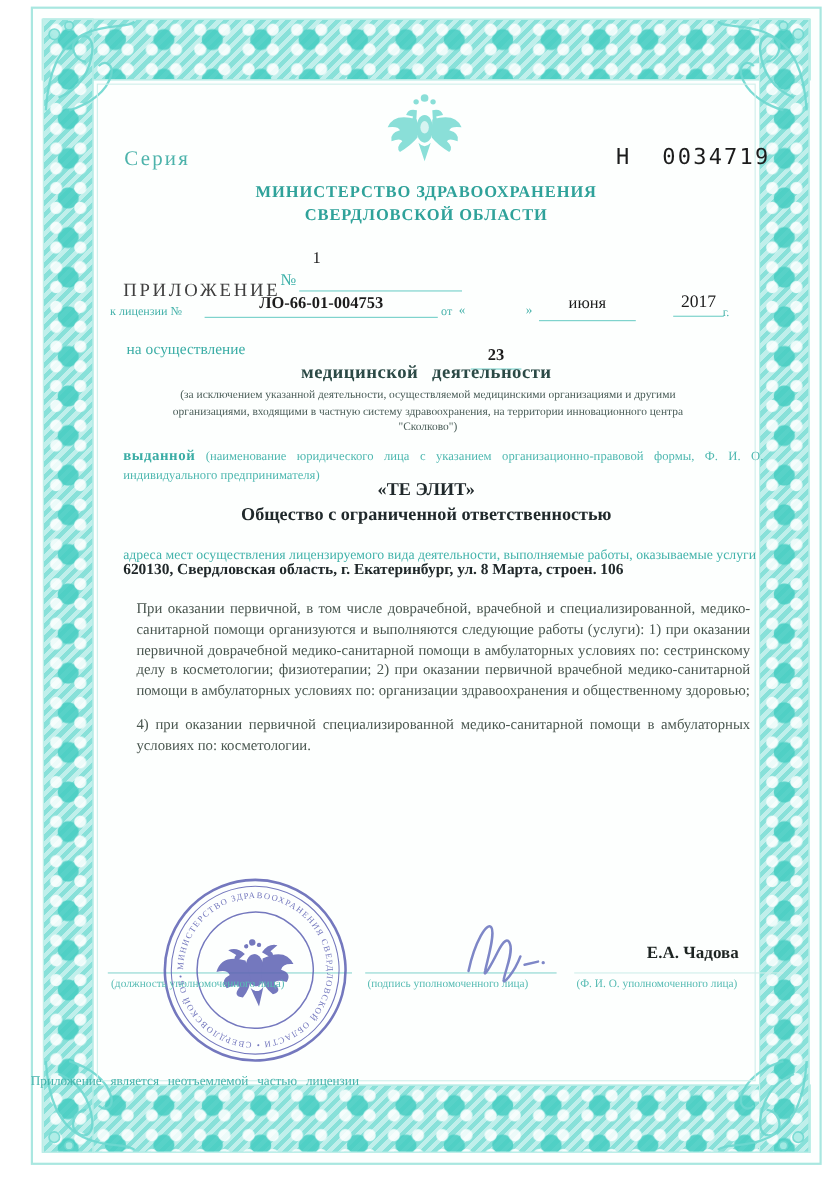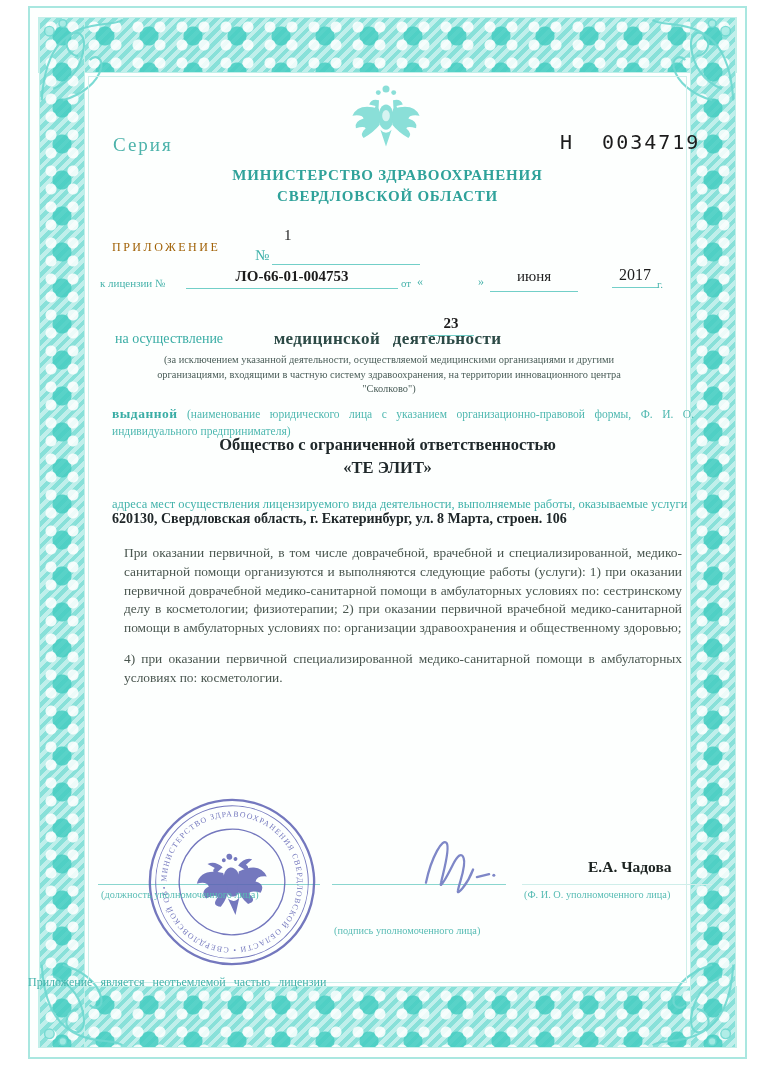--- a/index.html
+++ b/index.html
@@ -33,59 +33,59 @@
   .corner.br{right:4px;bottom:4px;transform:scale(-1,-1);}
   
   .content{position:absolute;inset:0;}
   .abs{position:absolute;}
   .series-label{left:113px;top:134px;font-size:19px;letter-spacing:2px;color:#4db3ab;}
   .emblem{left:344px;top:82px;width:84px;height:80px;}
   .serial{left:560px;top:130px;font-family:"DejaVu Sans Mono","Liberation Mono",monospace;
           font-size:20px;color:#1c1c1c;letter-spacing:2px;white-space:pre;}
   .ministry{left:28px;top:165px;width:719px;text-align:center;color:#2fa29a;
             font-weight:bold;font-size:15px;letter-spacing:.8px;line-height:21px;}
-  .appendix-label{left:112px;top:240px;font-size:12px;letter-spacing:2.5px;color:#a16207;}
+  .appendix-label{left:112px;top:254px;font-size:17px;letter-spacing:2.5px;color:#404040;}
   .appendix-numero{left:255px;top:247px;font-size:15px;color:#3db1a9;}
   .appendix-number-line{left:272px;top:240px;width:148px;height:24px;border-bottom:1px solid #72cfc8;}
   .appendix-number-value{left:284px;top:227px;font-size:15px;color:#1d1d1d;}
   .lic-label{left:100px;top:277px;font-size:11px;color:#45b2aa;}
   .lic-number{left:186px;top:268px;width:212px;text-align:center;font-size:15px;font-weight:bold;
               color:#1c1c1c;border-bottom:1px solid #72cfc8;padding-bottom:3px;}
   .lic-from{left:401px;top:277px;font-size:11px;color:#45b2aa;}
   .q-open{left:417px;top:274px;font-size:12px;color:#45b2aa;}
   .lic-day{left:428px;top:268px;width:46px;text-align:center;font-size:15px;font-weight:bold;
            color:#1c1c1c;border-bottom:1px solid #72cfc8;padding-bottom:3px;margin-top:47px;}
   .q-close{left:478px;top:274px;font-size:12px;color:#45b2aa;}
   .lic-month{left:490px;top:268px;width:88px;text-align:center;font-size:15px;
              color:#1c1c1c;border-bottom:1px solid #72cfc8;padding-bottom:6px;}
   .lic-year{left:612px;top:266px;width:46px;text-align:center;font-size:16px;
             color:#1c1c1c;border-bottom:1px solid #72cfc8;padding-bottom:3px;}
   .lic-suffix{left:657px;top:278px;font-size:11px;color:#45b2aa;}
-  .intro{left:115px;top:311px;font-size:14px;color:#3aada5;margin-top:20px;}
+  .intro{left:115px;top:311px;font-size:14px;color:#3aada5;}
   .activity-title{left:28px;top:329px;width:719px;text-align:center;font-size:17px;font-weight:bold;
                   color:#2c4a46;word-spacing:8px;letter-spacing:.4px;}
   .exception{left:150px;top:353px;width:478px;text-align:center;font-size:10.4px;line-height:14.6px;
              color:#4a5d58;}
   .issued{left:112px;top:405px;width:582px;font-size:11.5px;line-height:17px;color:#4fb8b0;text-align:justify;}
   .issued b{font-size:13.5px;color:#3aada5;letter-spacing:.5px;}
   .org{left:28px;top:433px;width:719px;text-align:center;font-size:16.5px;font-weight:bold;
        color:#20292b;line-height:23px;}
   .addr-label{left:112px;top:497px;width:582px;font-size:12.5px;line-height:15.5px;
               color:#43b3ab;text-align:justify;}
   .addr-value{left:112px;top:511px;font-size:14px;font-weight:bold;color:#20282a;z-index:3;}
   .services{left:112px;top:532px;width:582px;font-size:13.4px;line-height:18.8px;
             color:#49564f;text-align:justify;}
   .services p{margin:12px;}
   .stamp-wrap{left:144px;top:794px;width:176px;height:176px;z-index:2;opacity:.85;transform:rotate(-6deg);}
   .position-value{left:96px;top:858px;font-size:16.5px;font-weight:bold;color:#1d2422;letter-spacing:.4px;z-index:4;}
   .position-line{left:98px;top:884px;width:222px;border-bottom:1px solid #8ad6cf;z-index:1;}
   .position-caption{left:101px;top:889px;font-size:10.3px;color:#58bcb4;z-index:4;}
   .signature-wrap{left:412px;top:828px;width:92px;height:66px;z-index:2;}
   .signature-line{left:332px;top:884px;width:174px;border-bottom:1px solid #8ad6cf;}
-  .signature-caption{left:334px;top:889px;font-size:10.3px;color:#58bcb4;margin-top:36px;}
+  .signature-caption{left:334px;top:889px;font-size:10.3px;color:#58bcb4;}
   .name-value{left:588px;top:858px;font-size:15.5px;font-weight:bold;color:#1d2422;}
   .name-line{left:522px;top:884px;width:190px;border-bottom:1px solid #cfeeea;}
   .name-caption{left:524px;top:889px;font-size:10.3px;color:#58bcb4;}
   .footer-note{left:28px;top:975px;width:719px;text-align:left;font-size:12px;color:#44b3ab;
                word-spacing:5px;}
 </style>
 </head>
 <body>
 
 <div class="canvas">
@@ -188,22 +188,22 @@
 
     <div class="abs intro">на осуществление</div>
     <div class="abs activity-title">медицинской  деятельности</div>
     <div class="abs issued">
       <b>выданной</b>
       <span>(наименование юридического лица с указанием организационно-правовой формы,  Ф. И. О. индивидуального  предпринимателя)</span>
     </div>
 
     <div class="abs exception">(за исключением указанной деятельности, осуществляемой медицинскими организациями и другими организациями, входящими в частную систему здравоохранения, на территории инновационного центра "Сколково")</div>
     <div class="abs org">
+      <div>«ТЕ ЭЛИТ»</div>
       <div>Общество с ограниченной ответственностью</div>
-      <div>«ТЕ ЭЛИТ»</div>
     </div>
 
     <div class="abs addr-label">адреса мест осуществления лицензируемого вида деятельности,  выполняемые работы, оказываемые услуги</div>
     <div class="abs addr-value">620130, Свердловская область, г. Екатеринбург, ул. 8 Марта, строен. 106</div>
 
     <div class="abs services">
       <p>При оказании первичной, в том числе доврачебной, врачебной и специализированной, медико-санитарной помощи организуются и выполняются следующие работы (услуги): 1) при оказании первичной доврачебной медико-санитарной помощи в амбулаторных условиях по: сестринскому делу в косметологии; физиотерапии; 2) при оказании первичной врачебной медико-санитарной помощи в амбулаторных условиях по: организации здравоохранения и общественному здоровью;</p>
       <p>4) при оказании первичной специализированной медико-санитарной помощи в амбулаторных условиях по: косметологии.</p>
     </div>
 

